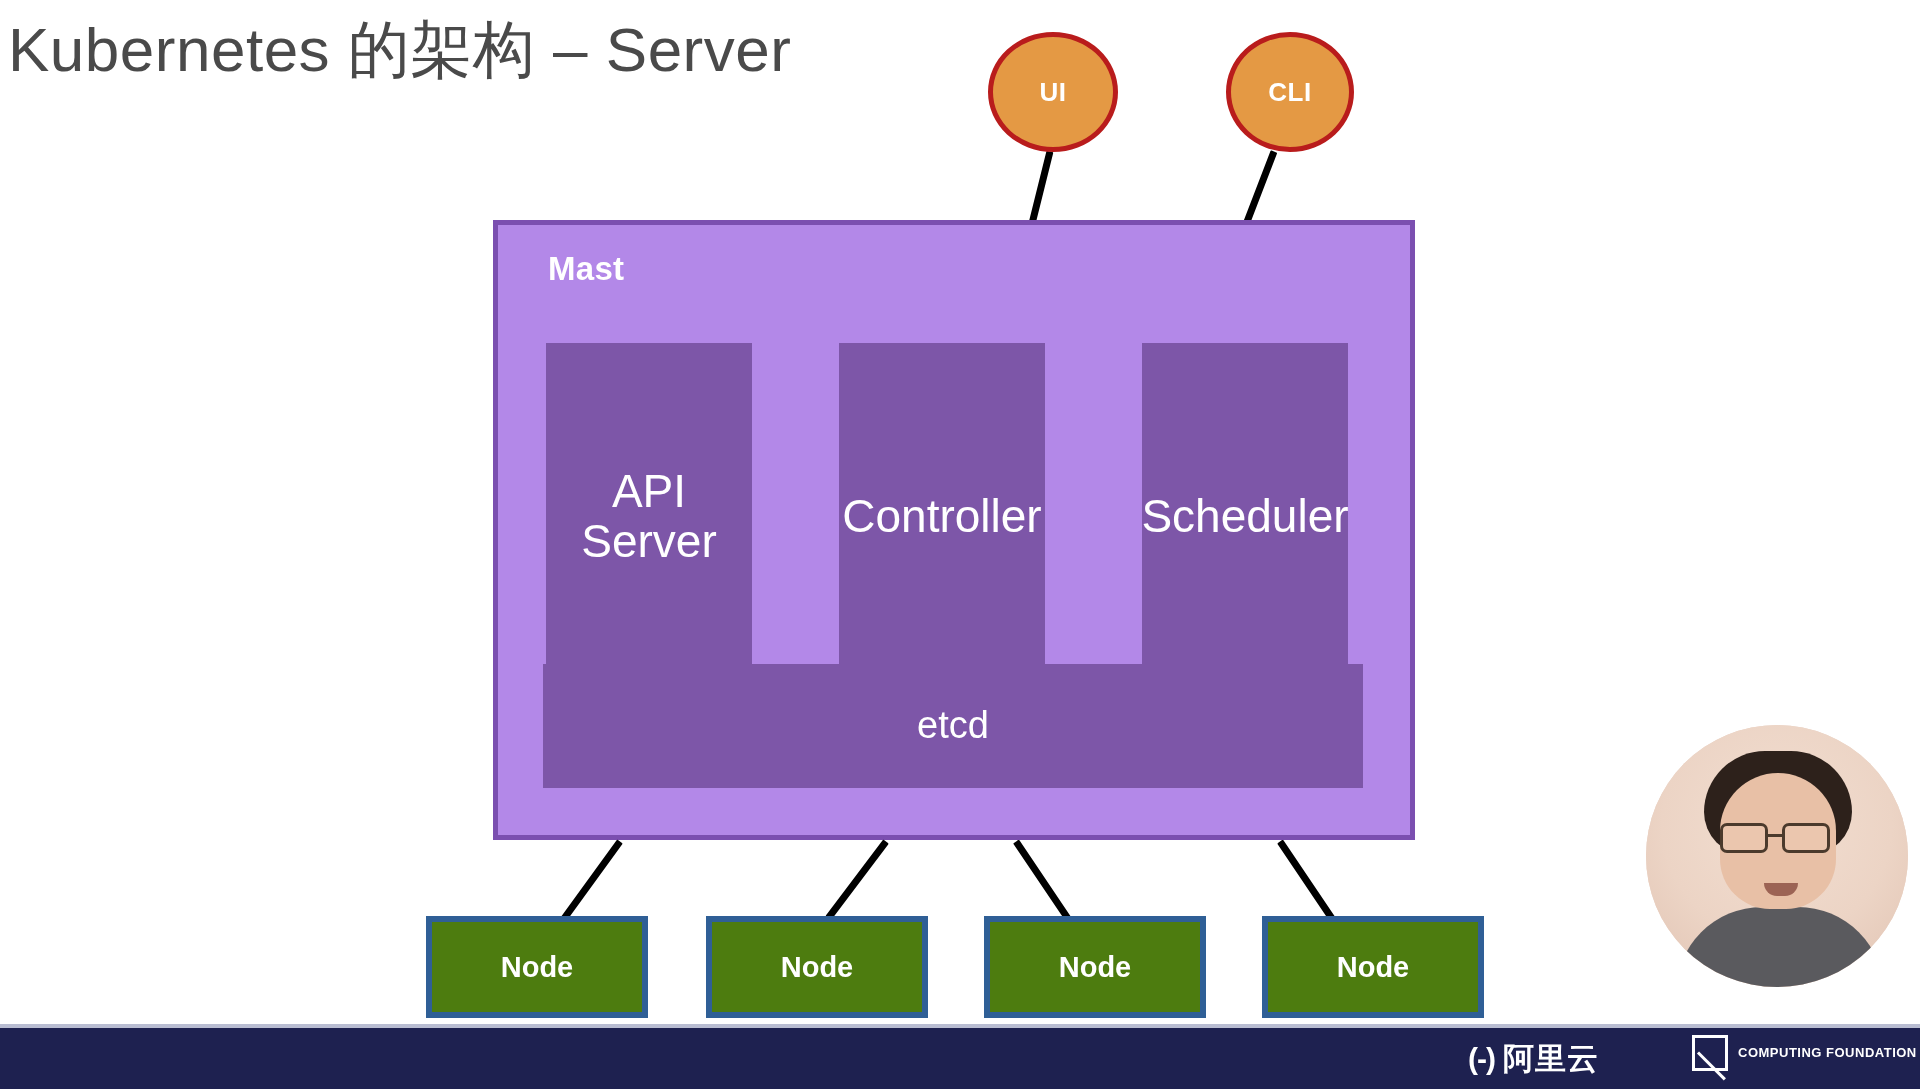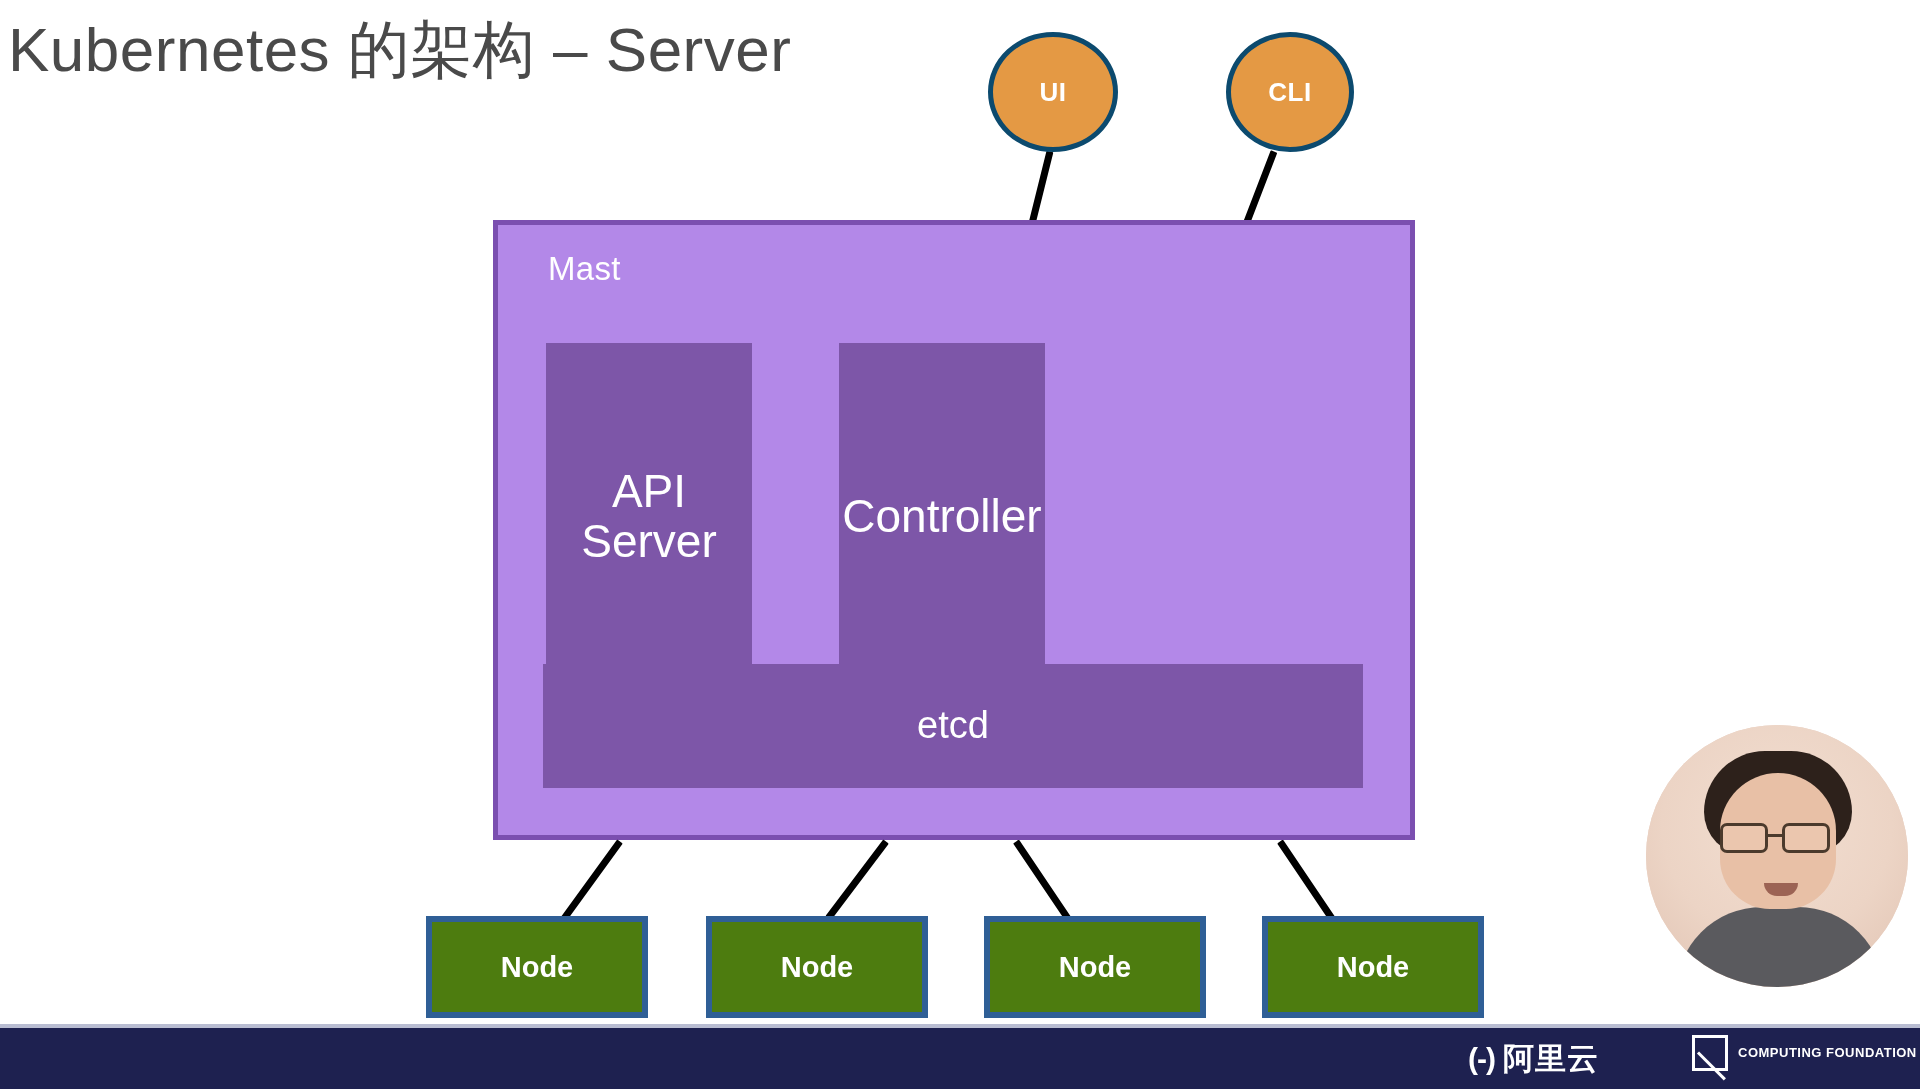--- a/index.html
+++ b/index.html
@@ -29,21 +29,21 @@
     letter-spacing: 0.5px;
     white-space: nowrap;
     line-height: 1.15;
   }
 
   
   .client-circle {
     position: absolute;
     border-radius: 50%;
     background: #e49944;
-    border: 5px solid #0c4a6e;
+    border: 5px solid #b91c1c;
     box-sizing: border-box;
     display: flex;
     align-items: center;
     justify-content: center;
     color: #ffffff;
     font-weight: bold;
     font-size: 26px;
     letter-spacing: 0.5px;
   }
   #client-ui   { left: 988px; top: 32px;  width: 130px; height: 120px; }
@@ -67,21 +67,21 @@
     background: #b388e8;
     border: 5px solid #7b4fb0;
     box-sizing: border-box;
   }
   #master-label {
     position: absolute;
     left: 50px;
     top: 25px;
     color: #ffffff;
     font-size: 33px;
-    font-weight: normal;
+    font-weight: bold;
     letter-spacing: 0.3px;
   }
 
   .inner-box {
     position: absolute;
     background: #7d56a8;
     box-sizing: border-box;
     display: flex;
     align-items: center;
     justify-content: center;
@@ -276,20 +276,23 @@
   </div>
 
   <div id="master-box">
     <div id="master-label">Mast</div>
 
     <div id="box-api-server" class="inner-box component-box">
       <span>API Server</span>
     </div>
     <div id="box-controller" class="inner-box component-box">
       <span>Controller</span>
+    </div>
+    <div id="box-scheduler" class="inner-box component-box">
+      <span>Scheduler</span>
     </div>
 
     <div id="box-etcd" class="inner-box">
       <span>etcd</span>
     </div>
   </div>
 
   <div class="connector" style="left:620px; top:838px; width:98px; height:7px; transform: rotate(126deg);"></div>
   <div class="connector" style="left:886px; top:838px; width:96px; height:7px; transform: rotate(127deg);"></div>
   <div class="connector" style="left:1016px; top:838px; width:94px; height:7px; transform: rotate(56deg);"></div>

